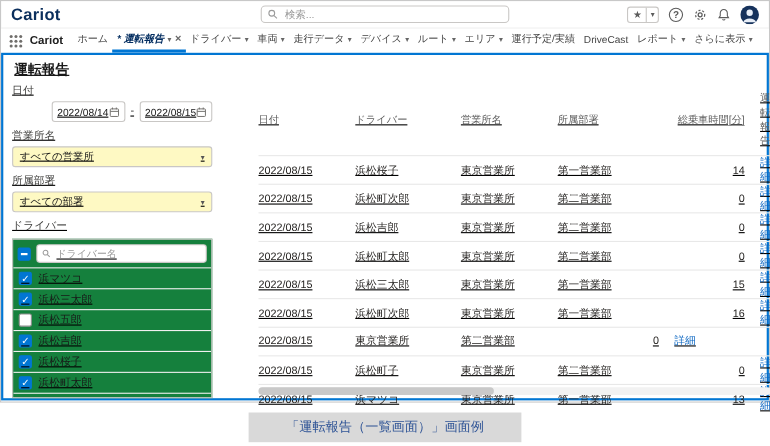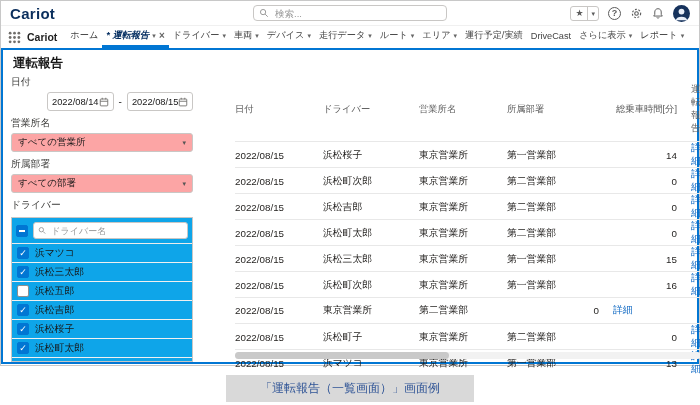--- a/index.html
+++ b/index.html
@@ -5,55 +5,55 @@
   * { box-sizing: border-box; }
   body {
     margin: 0; width: 700px; height: 405px; background: #fff; overflow: hidden;
     font-family: "Liberation Sans", "DejaVu Sans", sans-serif;
   }
   .window { width: 700px; height: 366px; border: 1px solid #c8c8c8; background: #fff; }
 
   
   .topbar { height: 25px; display: flex; align-items: center; padding: 0 9px; position: relative; border-bottom: 1px solid #f0f0f0; }
   .logo { font-size: 15px; font-weight: bold; color: #0a2e5c; letter-spacing: .3px; }
-  .search { position: absolute; left: 50%; transform: translateX(-50%); width: 194px; height: 16px; border: 1px solid #c9c7c5; border-radius: 4px; display: flex; align-items: center; gap: 4px; padding: 0 5px; background: #fff; }
+  .search { position: absolute; left: 50%; transform: translateX(-50%); width: 226px; height: 16px; border: 1px solid #c9c7c5; border-radius: 4px; display: flex; align-items: center; gap: 4px; padding: 0 5px; background: #fff; }
   .search input { border: none; outline: none; flex: 1; font-size: 9.5px; color: #333; background: transparent; font-family: inherit; min-width: 0; }
   .search input::placeholder { color: #979797; }
   .top-actions { margin-left: auto; display: flex; align-items: center; gap: 9px; }
   .fav { display: flex; align-items: center; border: 1px solid #c9c7c5; border-radius: 3px; height: 15px; }
   .fav .star { font-size: 9px; color: #5c5c5c; padding: 0 4px; }
   .fav .caret { font-size: 7px; color: #5c5c5c; padding: 0 3px; border-left: 1px solid #c9c7c5; line-height: 13px; }
   .help { width: 13px; height: 13px; border: 1.5px solid #5c5c5c; border-radius: 50%; font-size: 9px; font-weight: bold; color: #5c5c5c; display: flex; align-items: center; justify-content: center; }
   .icon-btn { display: flex; align-items: center; }
 
   
   .navbar { height: 22px; display: flex; align-items: stretch; padding-left: 7px; background: #fff; overflow: hidden; }
   .waffle { align-self: center; margin-right: 6px; display: flex; }
   .appname { align-self: center; font-size: 10.5px; font-weight: bold; color: #222; margin-right: 9px; white-space: nowrap; }
   .tabs { display: flex; align-items: stretch; }
   .tab { display: flex; align-items: center; gap: 3px; padding: 0 4px; font-size: 9.2px; color: #444; border-bottom: 3px solid transparent; white-space: nowrap; }
   .tab.active { color: #032d60; font-weight: bold; border-bottom-color: #0176d3; font-style: italic; }
   .tab .chev { font-size: 7px; color: #666; }
   .tab .close { font-size: 10px; color: #666; }
 
   
-  .main { height: 316px; border: 2px solid #0176d3; display: flex; flex-direction: column; background: #fff; }
+  .main { height: 316px; border: 2px solid #0176d3; display: flex; flex-direction: column; background: #fff; text-decoration: underline; }
   .page-title { font-size: 12.5px; font-weight: bold; color: #181818; padding: 5px 10px 2px; }
   .content { flex: 1; display: flex; min-height: 0; padding-left: 8px; gap: 32px; }
 
   
   .sidebar { width: 182px; display: flex; flex-direction: column; min-height: 0; flex: none; }
   .flabel { font-size: 9.8px; color: #3e3e3c; margin: 6px 0 3px; }
   .flabel.first { margin-top: 2px; }
   .daterow { display: flex; align-items: center; gap: 5px; padding-left: 36px; }
   .datebox { width: 76px; height: 19px; border: 1px solid #c9c7c5; border-radius: 3px; display: flex; align-items: center; justify-content: space-between; padding: 0 4px; font-size: 9.3px; color: #181818; background: #fff; }
   .dash { font-size: 10px; color: #333; }
-  .selectbox { height: 19px; border: 1px solid #c9c7c5; border-radius: 3px; display: flex; align-items: center; justify-content: space-between; padding: 0 6px; font-size: 9.5px; color: #181818; background: #fca5a5; }
+  .selectbox { height: 19px; border: 1px solid #c9c7c5; border-radius: 3px; display: flex; align-items: center; justify-content: space-between; padding: 0 6px; font-size: 9.5px; color: #181818; background: #fef9c3; }
   .selectbox .chev { font-size: 7px; color: #555; }
-  .driverbox { margin-top: 2px; border: 1px solid #c9c7c5; flex: 1; min-height: 0; display: flex; flex-direction: column; overflow: hidden; background: #0ea5e9; }
+  .driverbox { margin-top: 2px; border: 1px solid #c9c7c5; flex: 1; min-height: 0; display: flex; flex-direction: column; overflow: hidden; background: #15803d; }
   .driverbox-head { display: flex; align-items: center; gap: 5px; padding: 4px; border-bottom: 1px solid #ececec; flex: none; }
   .dsearch { flex: 1; height: 17px; border: 1px solid #c9c7c5; border-radius: 3px; display: flex; align-items: center; gap: 3px; padding: 0 4px; background: #fff; min-width: 0; }
   .dsearch input { border: none; outline: none; width: 100%; font-size: 9px; color: #333; font-family: inherit; min-width: 0; }
   .dsearch input::placeholder { color: #999; }
   .dlist { overflow: hidden; }
   .ditem { display: flex; align-items: center; gap: 6px; height: 19px; padding: 0 5px; border-bottom: 1px solid #f0f0f0; }
   .dname { font-size: 9.8px; color: #181818; white-space: nowrap; }
   .checkbox { width: 12px; height: 12px; border: 1px solid #8f8f8f; border-radius: 2px; background: #fff; display: flex; align-items: center; justify-content: center; flex: none; }
   .checkbox.checked, .checkbox.indet { background: #0176d3; border-color: #0176d3; }
   .checkbox.checked::after { content: "✓"; color: #fff; font-size: 9px; line-height: 1; }
@@ -151,54 +151,54 @@
           <span class="tlabel">ドライバー</span>
           <span class="chev">▾</span>
 
         </div>
         <div class="tab">
           <span class="tlabel">車両</span>
           <span class="chev">▾</span>
 
         </div>
         <div class="tab">
+          <span class="tlabel">走行データ</span>
+          <span class="chev">▾</span>
+
+        </div>
+        <div class="tab">
           <span class="tlabel">デバイス</span>
           <span class="chev">▾</span>
 
         </div>
         <div class="tab">
-          <span class="tlabel">走行データ</span>
-          <span class="chev">▾</span>
-
-        </div>
-        <div class="tab">
           <span class="tlabel">ルート</span>
           <span class="chev">▾</span>
 
         </div>
         <div class="tab">
           <span class="tlabel">エリア</span>
           <span class="chev">▾</span>
 
         </div>
         <div class="tab">
           <span class="tlabel">運行予定/実績</span>
 
         </div>
         <div class="tab">
           <span class="tlabel">DriveCast</span>
 
         </div>
         <div class="tab">
+          <span class="tlabel">レポート</span>
+          <span class="chev">▾</span>
+
+        </div>
+        <div class="tab">
           <span class="tlabel">さらに表示</span>
-          <span class="chev">▾</span>
-
-        </div>
-        <div class="tab">
-          <span class="tlabel">レポート</span>
           <span class="chev">▾</span>
 
         </div>
     </div>
   </nav>
 
   <div class="main">
     <div class="page-title">運転報告</div>
     <div class="content">
 

